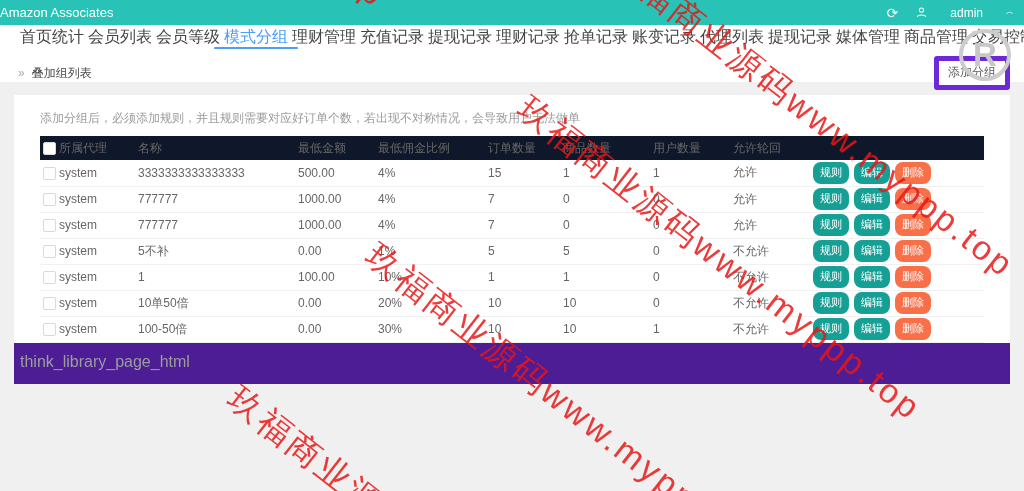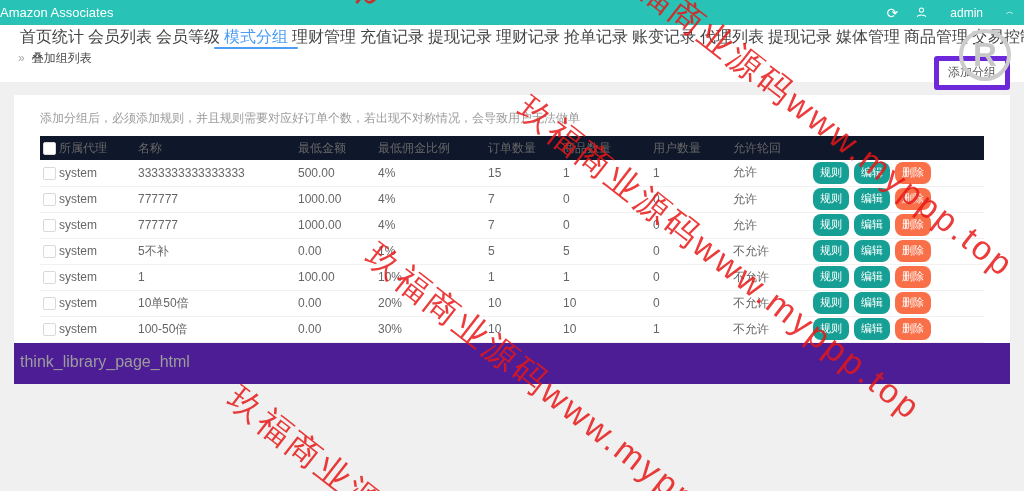--- a/index.html
+++ b/index.html
@@ -20,21 +20,21 @@
   .person-icon svg { display:block; }
   .caret { font-size:8px; transform:translateY(-1px); }
 
   
   .nav { height:25px; background:#fff; display:flex; justify-content:space-between; align-items:stretch; padding:0 18px; position:relative; z-index:4; }
   .nav-item { font-size:16px; color:#454545; line-height:23px; position:relative; padding:0 2px; cursor:pointer; white-space:nowrap; }
   .nav-item.active { color:#4d9df5; }
   .nav-item.active::after { content:""; position:absolute; left:-8px; right:-8px; bottom:1px; height:2px; background:#4d9df5; border-radius:1px; }
 
   
-  .crumbbar { height:32px; background:#fff; position:relative; display:flex; align-items:flex-start; padding:0 18px; z-index:3; }
+  .crumbbar { height:32px; background:#fff; position:relative; display:flex; align-items:flex-end; padding:0 18px; z-index:3; }
   .crumb { font-size:12px; color:#4a4a4a; }
   .crumb .arrow { color:#aaa; margin-right:7px; font-size:12px; }
   .add-group-btn { position:absolute; right:14px; top:6px; background:#fff; border:5px solid #6d28d9; border-radius:3px; font-size:12px; color:#5a5a5a; padding:3px 9px 4px; cursor:pointer; font-family:inherit; }
 
   
   .logo-r { position:absolute; left:959px; top:29px; width:52px; height:52px; border:4px solid #cccccc;
             border-radius:50%; color:#c7c7c7; font-size:33px; font-weight:bold; text-align:center;
             line-height:44px; z-index:20; background:transparent; }
 
   

